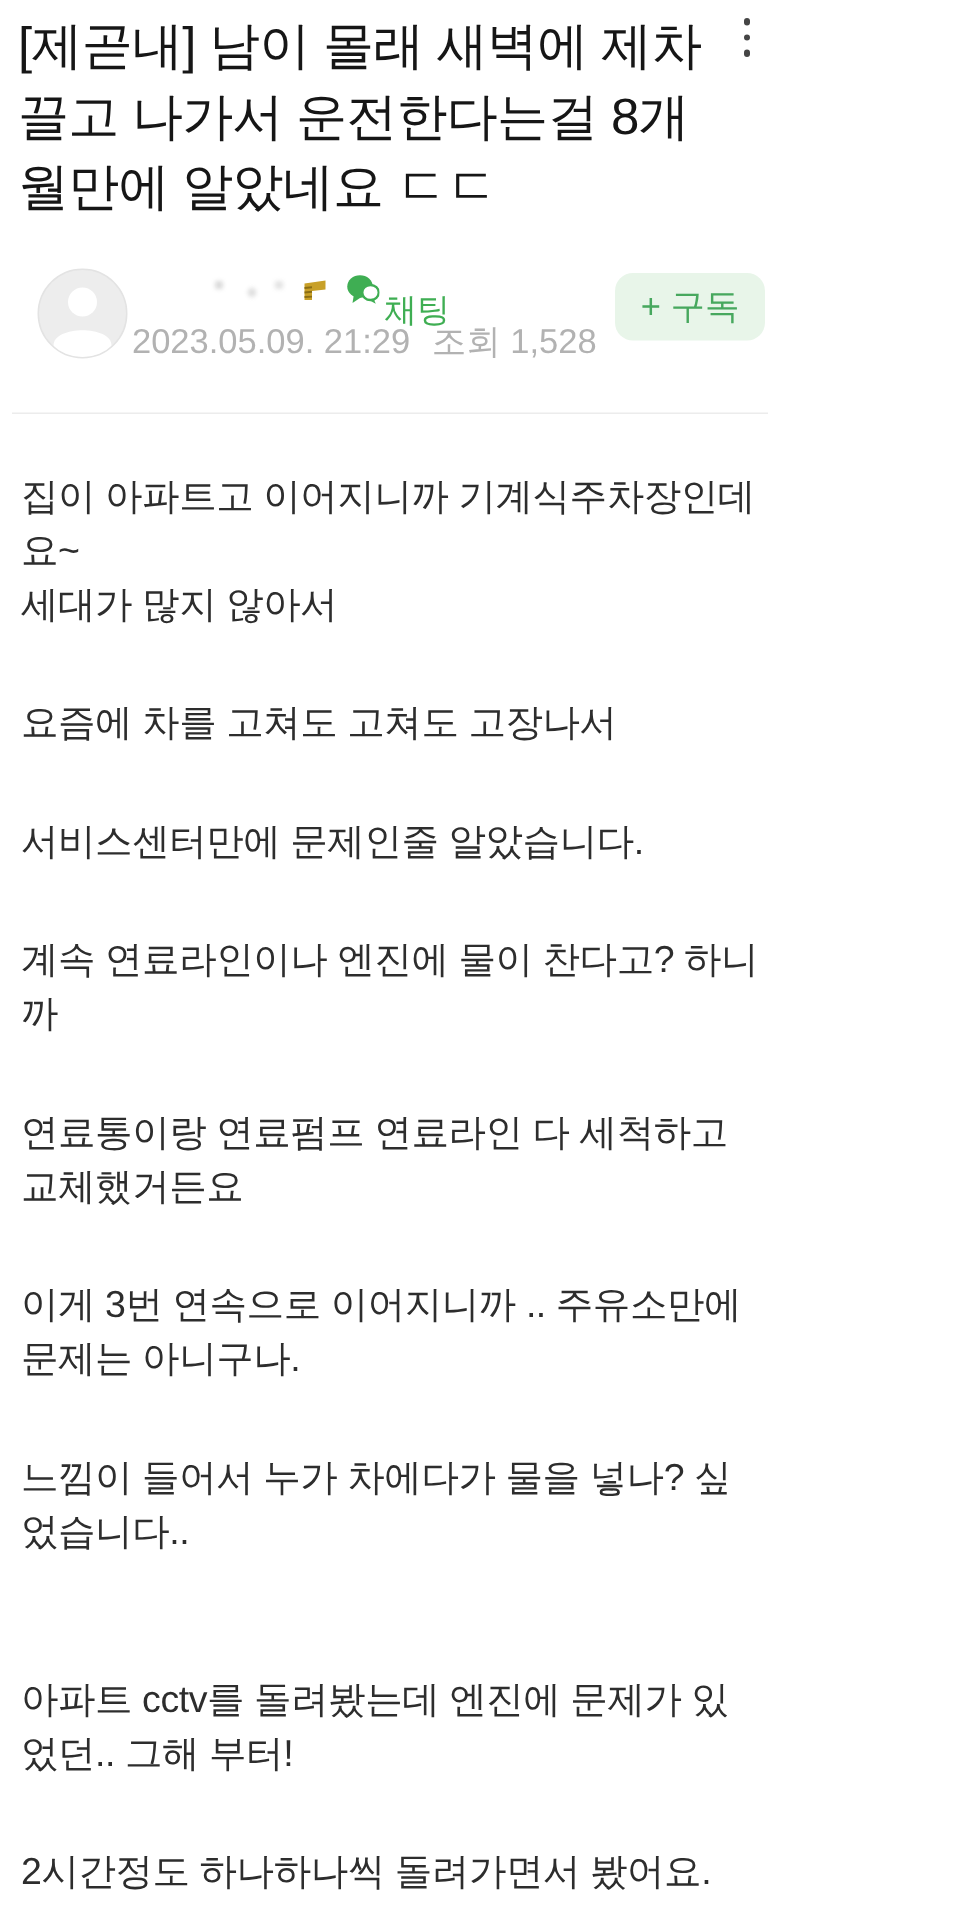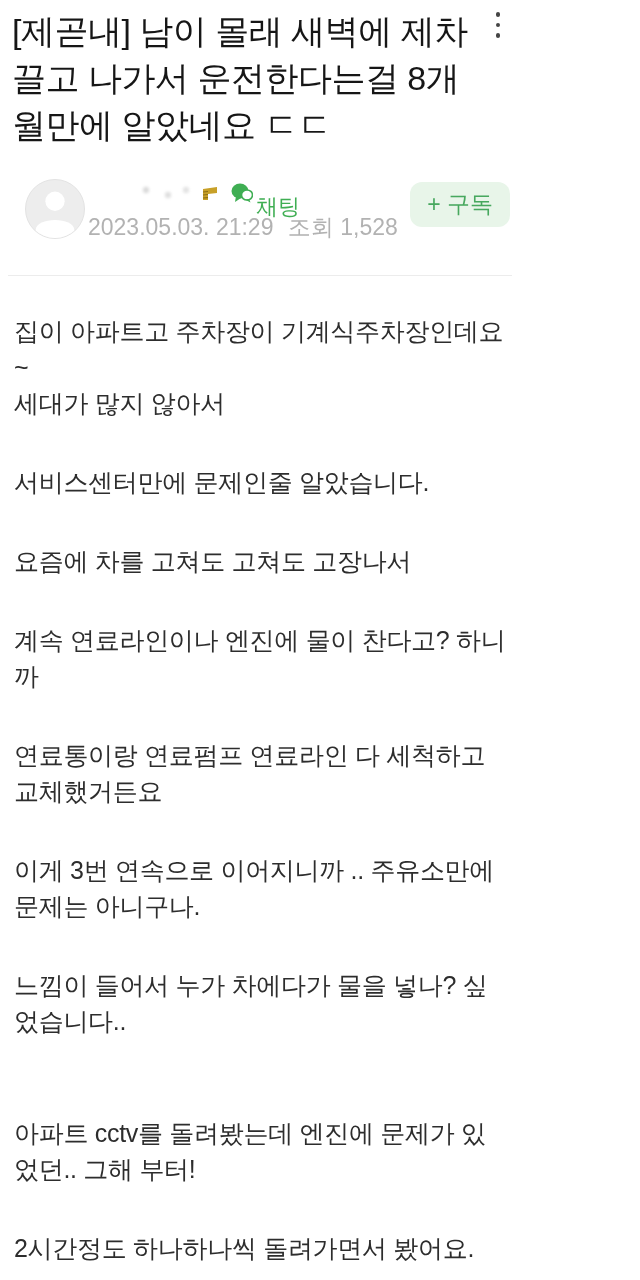--- a/index.html
+++ b/index.html
@@ -195,35 +195,35 @@
               <ellipse cx="9" cy="8" rx="8.5" ry="7.5" fill="#3fae53"></ellipse>
               <path d="M5 13 L4 19 L10 15 Z" fill="#3fae53"></path>
               <ellipse cx="16" cy="12" rx="5.5" ry="5" fill="#ffffff" stroke="#3fae53" stroke-width="1.6"></ellipse>
               <path d="M18 16 L19.5 19.5 L14.5 16.8 Z" fill="#3fae53"></path>
             </svg>
           </span>
           <span class="chat-label">채팅</span>
         </span>
       </div>
       <div class="meta-row">
-        <span class="date">2023.05.03. 21:29</span>
+        <span class="date">2023.05.09. 21:29</span>
         <span class="views">조회 1,528</span>
       </div>
     </div>
 
     <button class="subscribe-btn">+ 구독</button>
   </div>
 
   <hr class="divider">
 
   <div class="post-body">
-    <p>집이 아파트고 주차장이 기계식주차장인데요~
+    <p>집이 아파트고 이어지니까 기계식주차장인데요~
 세대가 많지 않아서</p>
+    <p>요즘에 차를 고쳐도 고쳐도 고장나서</p>
     <p>서비스센터만에 문제인줄 알았습니다.</p>
-    <p>요즘에 차를 고쳐도 고쳐도 고장나서</p>
     <p>계속 연료라인이나 엔진에 물이 찬다고? 하니까</p>
     <p>연료통이랑 연료펌프 연료라인 다 세척하고
 교체했거든요</p>
     <p>이게 3번 연속으로 이어지니까 .. 주유소만에 문제는 아니구나.</p>
     <p class="gap-large">느낌이 들어서 누가 차에다가 물을 넣나? 싶었습니다..</p>
     <p>아파트 cctv를 돌려봤는데 엔진에 문제가 있었던.. 그해 부터!</p>
     <p>2시간정도 하나하나씩 돌려가면서 봤어요.</p>
     <p>특히 밤이나 새벽시간대.</p>
 
   </div>

